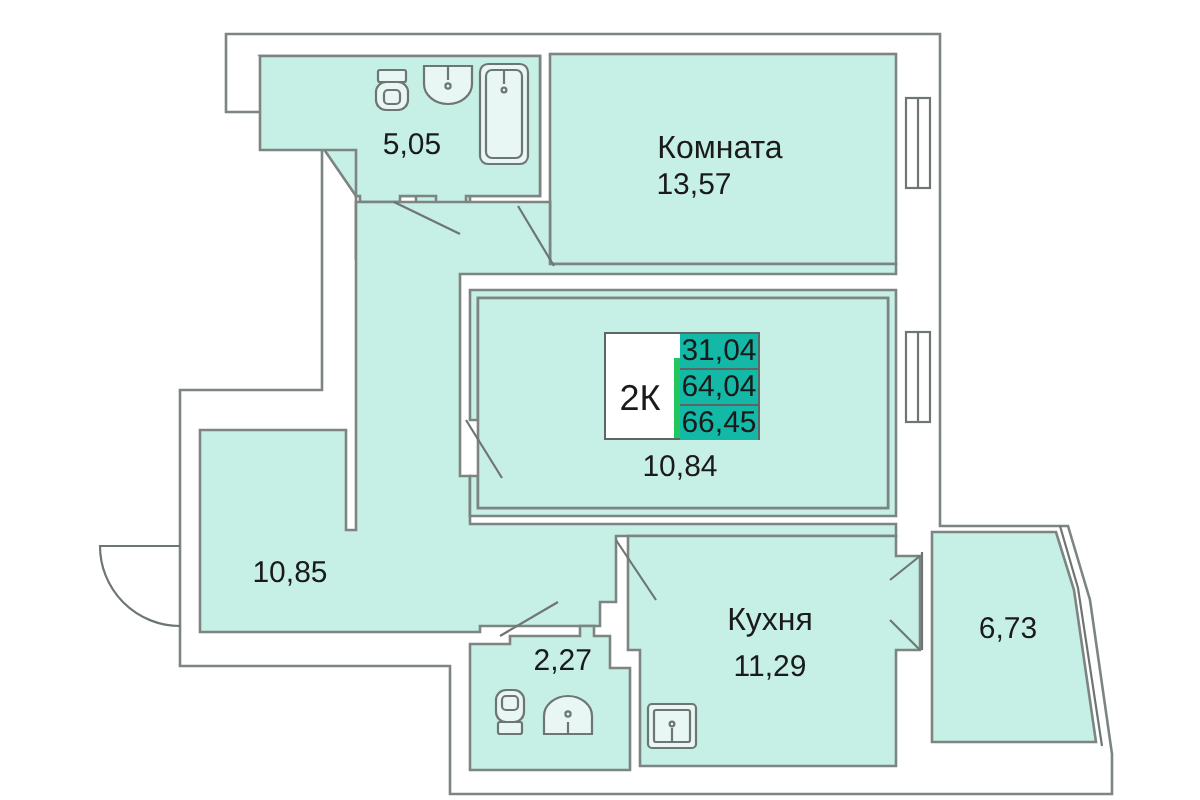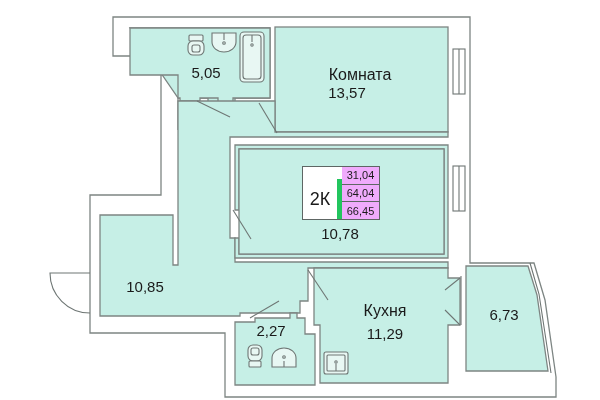--- a/index.html
+++ b/index.html
@@ -6,23 +6,23 @@
     body { width: 600px; height: 400px; overflow: hidden; position: relative; font-family: "Liberation Sans", sans-serif; }
     svg.plan { position: absolute; left: 0; top: 0; width: 600px; height: 400px; }
     .wall { fill: #ffffff; stroke: #7d8583; stroke-width: 1.3; }
     .room { fill: #c6efe6; stroke: #7d8583; stroke-width: 1.3; }
     .line { stroke: #6e7674; stroke-width: 1.1; fill: none; }
     .fx { fill: #e8f7f3; stroke: #6e7674; stroke-width: 1.1; }
     .fxw { fill: #ffffff; stroke: #6e7674; stroke-width: 1.1; }
     .label { position: absolute; color: #1a1a1a; font-size: 15px; text-align: center; white-space: nowrap; }
     .label.name { font-size: 16px; }
     .summary { position: absolute; left: 302px; top: 166px; width: 76px; height: 52px; border: 1px solid #5e6664; background: #ffffff; display: flex; }
-    .summary .type { width: 34px; display: flex; align-items: center; justify-content: center; font-size: 18px; color: #1a1a1a; border-right: 5px solid #22c55e; background: #fff; margin-top: 12px; }
+    .summary .type { width: 34px; display: flex; align-items: center; justify-content: center; font-size: 18px; color: #1a1a1a; border-right: 3px solid #22c55e; background: #fff; margin-top: 12px; }
     .summary .vals { flex: 1; display: flex; flex-direction: column; }
-    .summary .vals div { flex: 1; font-size: 11px; color: #1a1a1a; background: #f0abfc; display: flex; align-items: center; justify-content: center; border-bottom: 1px solid #5e6664; }
+    .summary .vals div { flex: 1; font-size: 15px; color: #1a1a1a; background: #14b8a6; display: flex; align-items: center; justify-content: center; border-bottom: 1px solid #5e6664; }
     .summary .vals div:last-child { border-bottom: none; }
   </style>
 </head>
 <body>
 
 <svg class="plan" viewBox="0 0 600 400">
 
   <path class="wall" d="M113,17 L470,17 L470,263 L534,263 L545,300 L556,377 L556,397 L225,397 L225,333 L90,333 L90,314 L90,272 L90,195 L161,195 L161,56 L113,56 Z"></path>
 
   <path class="room" d="M130,28 L270,28 L270,98 L235,98 L235,103 L208,103 L208,98 L178,98 L178,101 L178,130 L178,98 Z"></path>
@@ -92,25 +92,25 @@
     <line class="line" x1="336" y1="364" x2="336" y2="371"></line>
     <circle class="fx" cx="336" cy="362" r="1.2"></circle>
   </g>
 </svg>
 
 <div class="label" style="left:176px; top:64px; width:60px;">5,05</div>
 
 <div class="label name" style="left:310px; top:66px; width:100px;">Комната</div>
 <div class="label" style="left:297px; top:84px; width:100px;">13,57</div>
 
-<div class="label" style="left:300px; top:225px; width:80px;">10,78</div>
+<div class="label" style="left:300px; top:225px; width:80px;">10,84</div>
 
 <div class="label" style="left:110px; top:278px; width:70px;">10,85</div>
 
-<div class="label" style="left:246px; top:322px; width:50px;">2,27</div>
+<div class="label" style="left:246px; top:322px; width:50px;text-align:right;">2,27</div>
 
 <div class="label name" style="left:345px; top:302px; width:80px;">Кухня</div>
 <div class="label" style="left:345px; top:325px; width:80px;">11,29</div>
 
 <div class="label" style="left:476px; top:306px; width:56px;">6,73</div>
 
 <div class="summary">
   <div class="type">2К</div>
   <div class="vals">
     <div>31,04</div>

